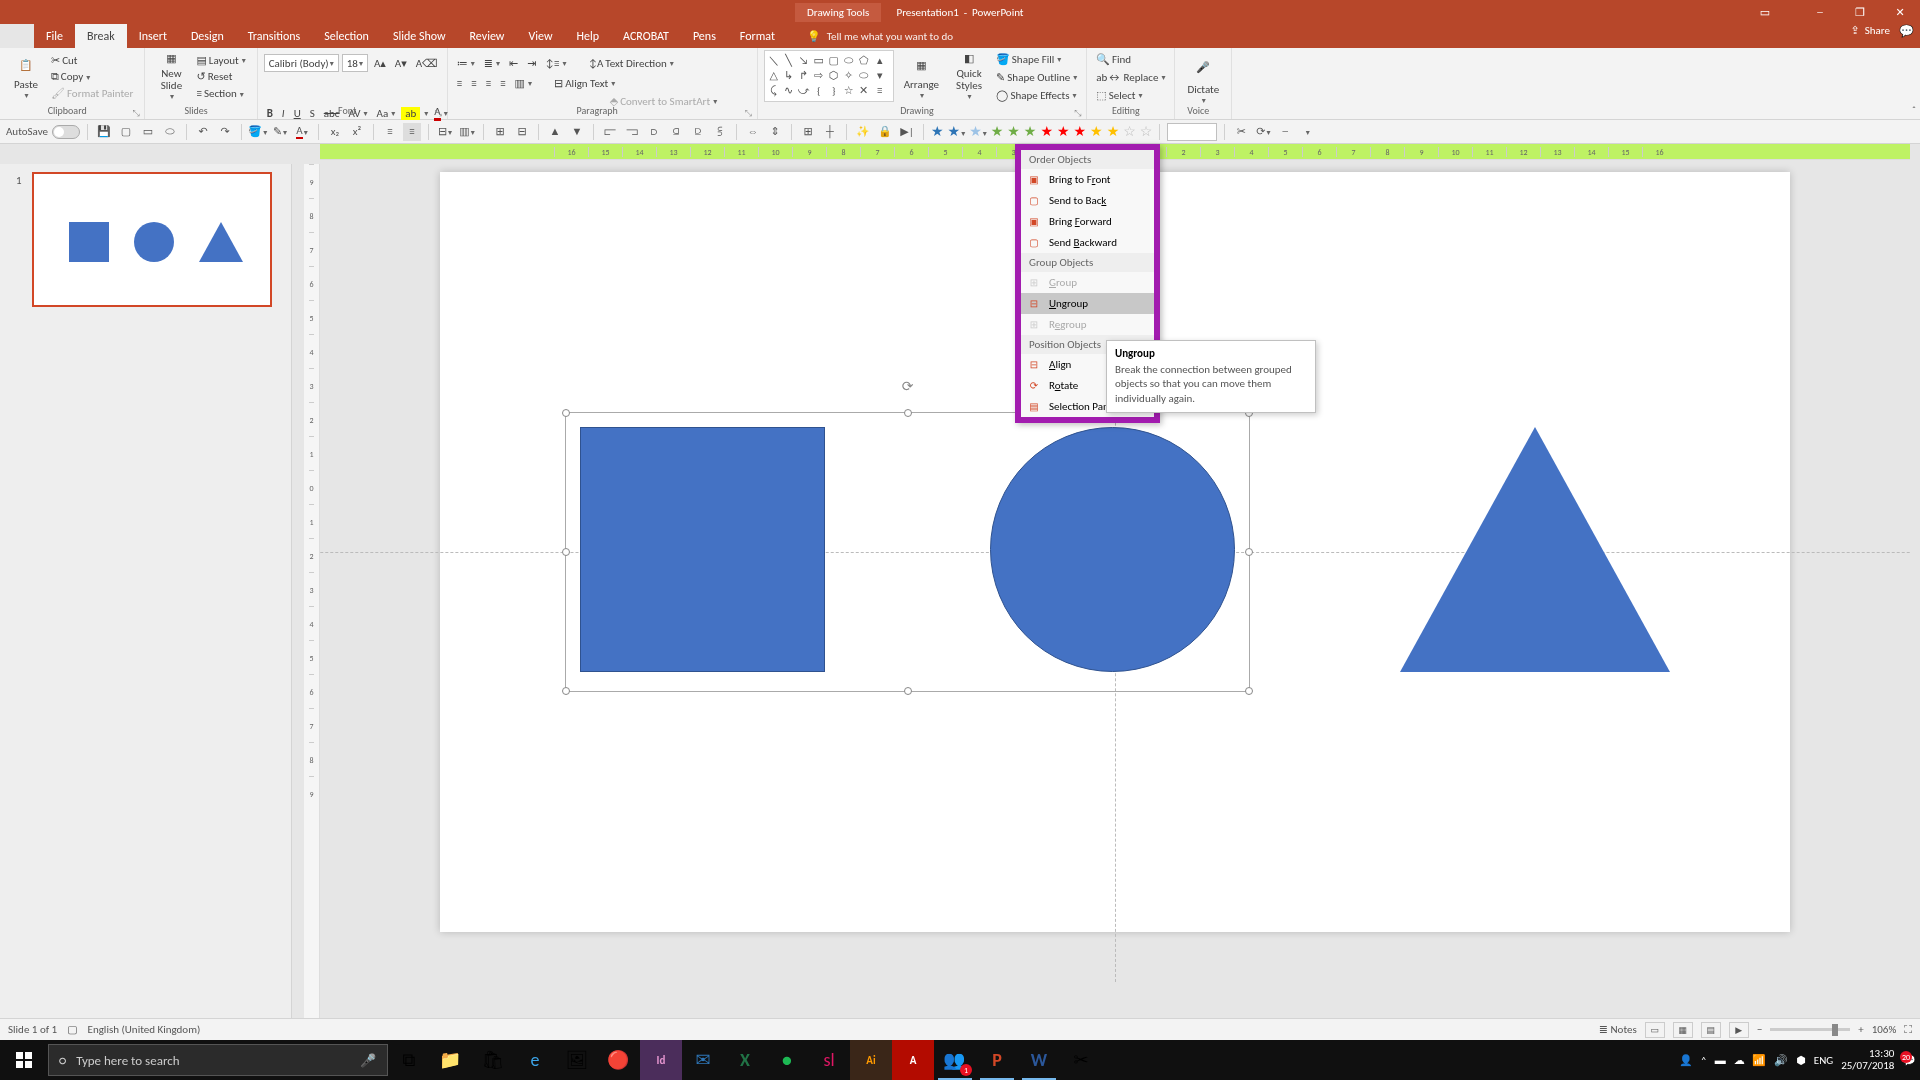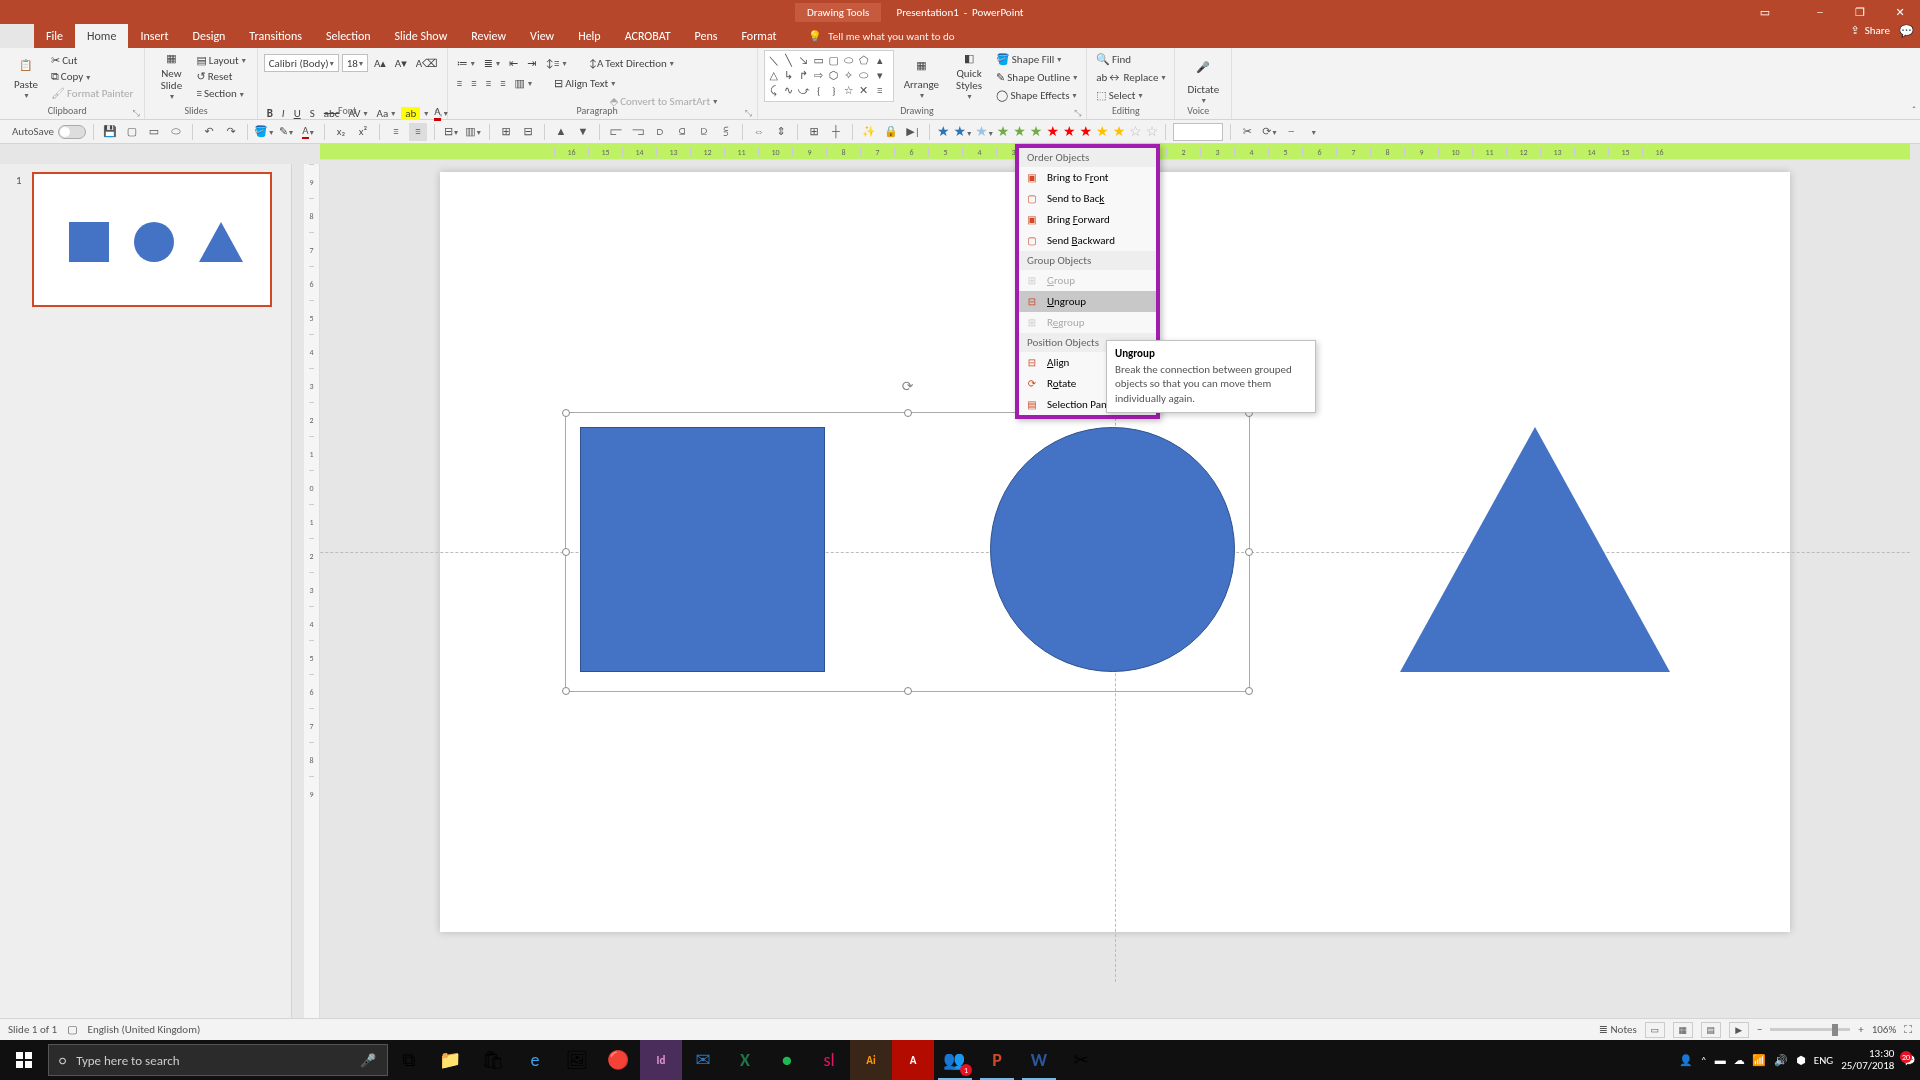--- a/index.html
+++ b/index.html
@@ -32,21 +32,21 @@
 .big-btn { display: flex; flex-direction: column; align-items: center; justify-content: center; padding: 4px 6px; cursor: pointer; text-align: center; line-height: 1.1; }
 .big-icon { width: 28px; height: 28px; margin-bottom: 2px; display: flex; align-items: center; justify-content: center; }
 .font-name { width: 120px; height: 18px; border: 1px solid #c0c0c0; background: #fff; font-size: 11px; padding: 0 4px; display: flex; align-items: center; justify-content: space-between; }
 .font-size { width: 35px; height: 18px; border: 1px solid #c0c0c0; background: #fff; font-size: 11px; padding: 0 4px; display: flex; align-items: center; justify-content: space-between; }
 .shapes-gallery { width: 130px; height: 52px; border: 1px solid #d0d0d0; background: #fff; display: flex; flex-wrap: wrap; padding: 2px; gap: 1px; align-content: flex-start; }
 .shapes-gallery span { width: 14px; height: 14px; display: flex; align-items: center; justify-content: center; font-size: 11px; color: #555; }
 .dd { font-size: 8px; color: #666; margin-left: 1px; }
 .collapse-ribbon { position: absolute; right: 4px; bottom: 2px; font-size: 10px; color: #666; cursor: pointer; }
 
 
-.qat-row { height: 24px; background: #f3f3f3; border-bottom: 1px solid #d4d4d4; display: flex; align-items: center; padding: 0 12px; gap: 4px; font-size: 11px; color: #555; }
+.qat-row { height: 24px; background: #f3f3f3; border-bottom: 1px solid #d4d4d4; display: flex; align-items: center; padding: 0 6px; gap: 4px; font-size: 11px; color: #555; }
 .qat-row .sep { width: 1px; height: 16px; background: #d0d0d0; margin: 0 3px; }
 .qat-btn { width: 18px; height: 18px; display: flex; align-items:center; justify-content:center; cursor:pointer; }
 .star { font-size: 14px; }
 .qat-input { width: 50px; height: 18px; border: 1px solid #c0c0c0; background: #fff; }
 
 
 .h-ruler { position: absolute; left: 320px; right: 10px; height: 16px; background: #bef264; font-size: 8px; color: #666; display:flex; align-items:center; overflow:hidden; border-bottom:1px solid #ddd;justify-content:center; }
 .h-ruler span { flex: 0 0 34px; text-align: center; border-left: 1px solid #ccc; }
 .v-ruler { position: absolute; top: 0; bottom: 0; width: 16px; left: 304px; background: #f5f5f5; font-size: 8px; color: #666; display:flex; flex-direction:column; align-items:center; overflow:hidden; border-right:1px solid #ddd; }
 .v-ruler span { flex: 0 0 34px; display:flex; align-items:center; border-top:1px solid #ccc; }
@@ -67,21 +67,21 @@
 
 .shape-sq { position: absolute; left: 140px; top: 255px; width: 245px; height: 245px; background: #4472c4; border: 1px solid #2f528f; }
 .shape-ci { position: absolute; left: 550px; top: 255px; width: 245px; height: 245px; background: #4472c4; border: 1px solid #2f528f; border-radius: 50%; }
 .shape-tr { position: absolute; left: 960px; top: 255px; width: 0; height: 0; border-left: 135px solid transparent; border-right: 135px solid transparent; border-bottom: 245px solid #4472c4; }
 
 .selection { position: absolute; left: 125px; top: 240px; width: 685px; height: 280px; border: 1px solid #aaa; }
 .handle { position: absolute; width: 8px; height: 8px; background: #fff; border: 1px solid #888; border-radius: 50%; }
 .rot-handle { position: absolute; left: 50%; top: -35px; transform: translateX(-50%); color: #888; font-size: 14px; }
 
 
-.dropdown { position: absolute; left: 1015px; top: 144px; width: 145px; background: #f8f8f8; border: 4px solid #a21caf; box-shadow: 2px 2px 6px rgba(0,0,0,0.25); font-size: 11px; z-index: 100; }
+.dropdown { position: absolute; left: 1015px; top: 144px; width: 145px; background: #f8f8f8; border: 6px solid #a21caf; box-shadow: 2px 2px 6px rgba(0,0,0,0.25); font-size: 11px; z-index: 100; }
 .dropdown .section-header { background: #eee; padding: 3px 8px; color: #666; font-weight: 500; }
 .dropdown .item { padding: 4px 8px 4px 28px; position: relative; cursor: pointer; }
 .dropdown .item.highlighted { background: #c8c8c8; }
 .dropdown .item.disabled { color: #aaa; cursor: default; }
 .dropdown .item .icn { position: absolute; left: 6px; width: 14px; text-align: center; color: #d24726; font-size: 10px; }
 .dropdown .item u { text-decoration: underline; }
 
 .tooltip { position: absolute; left: 1106px; top: 340px; width: 210px; background: #fff; border: 1px solid #c0c0c0; box-shadow: 2px 2px 6px rgba(0,0,0,0.2); padding: 6px 8px; font-size: 11px; z-index: 101; }
 .tooltip .tt-title { font-weight: 600; margin-bottom: 3px; }
 .tooltip .tt-body { color: #555; line-height: 1.3; }
@@ -119,21 +119,21 @@
   <span class="ribbon-opts">▭</span>
   <div class="win-controls">
     <div>─</div>
     <div>❐</div>
     <div>✕</div>
   </div>
 </div>
 
 <div class="menu-tabs">
   <div class="tab">File</div>
-  <div class="tab active">Home</div>
+  <div class="tab active">Break</div>
   <div class="tab">Insert</div>
   <div class="tab">Design</div>
   <div class="tab">Transitions</div>
   <div class="tab">Selection</div>
   <div class="tab">Slide Show</div>
   <div class="tab">Review</div>
   <div class="tab">View</div>
   <div class="tab">Help</div>
   <div class="tab">ACROBAT</div>
   <div class="tab">Pens</div>

